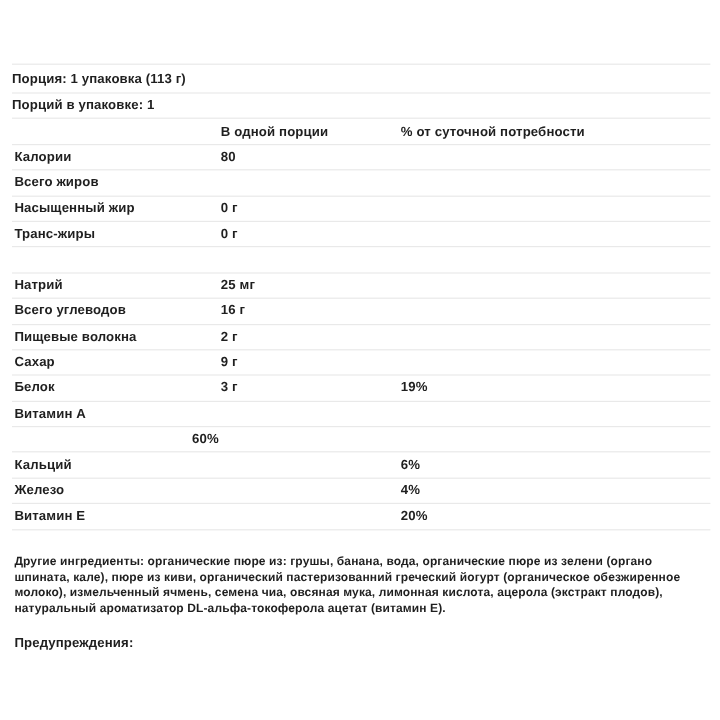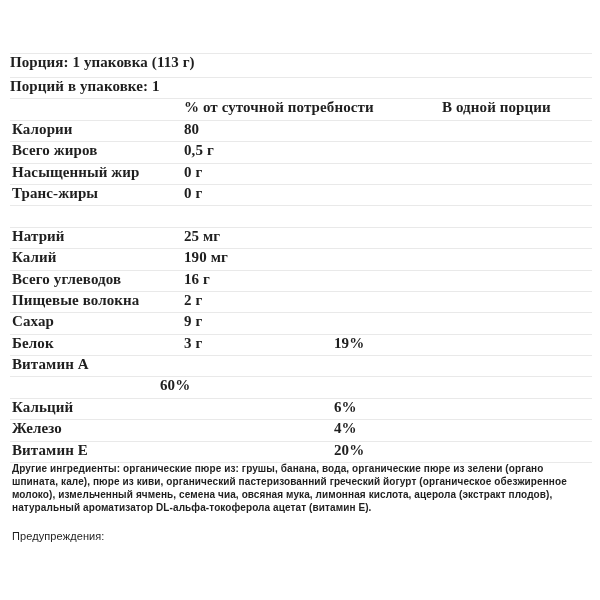--- a/index.html
+++ b/index.html
@@ -13,26 +13,26 @@
   .page { position: relative; width: 600px; height: 600px; }
 
   .facts {
     position: absolute;
     top: 53px;
     left: 10px;
     right: 8px;
   }
   .row {
     display: flex;
+    align-items: center;
     height: 21.4px;
     border-bottom: 1px solid #e9e9e9;
-    font-size: 15px;
+    font-size: 11px;
     font-weight: 700;
     letter-spacing: 0.1px;
-    font-family: Liberation Serif, serif;
   }
   .row.first { height: 25px; border-top: 1px solid #e9e9e9; }
   .c { display: block; }
   .c.label  { width: 174px; padding-left: 2px; }
   .c.amount { width: 150px; }
   .c.dv     { flex: 1; }
 
   .ingredients {
     position: absolute;
     top: 462px;
@@ -41,76 +41,70 @@
     font-size: 10px;
     font-weight: 700;
     line-height: 13px;
     letter-spacing: 0.1px;
   }
   .warnings {
     position: absolute;
     top: 530px;
     left: 12px;
     font-size: 11px;
-    font-weight: 400;
+    font-weight: 700;
     letter-spacing: 0.1px;
   }
 </style>
 </head>
 <body>
 
 <div class="page">
 
   <div class="facts">
 
     <div class="row first">
       <span class="c">Порция: 1 упаковка (113 г)</span>
     </div>
 
     <div class="row">
       <span class="c">Порций в упаковке: 1</span>
     </div>
 
     <div class="row">
       <span class="c label"></span>
+      <span class="c amount">В одной порции</span>
       <span class="c dv">% от суточной потребности</span>
-      <span class="c amount">В одной порции</span>
     </div>
 
     <div class="row">
       <span class="c label">Калории</span>
       <span class="c amount">80</span>
       <span class="c dv"></span>
     </div>
     <div class="row">
       <span class="c label">Всего жиров</span>
-      <span class="c amount">0,5 г</span>
       <span class="c dv"></span>
     </div>
     <div class="row">
       <span class="c label">Насыщенный жир</span>
       <span class="c amount">0 г</span>
       <span class="c dv"></span>
     </div>
     <div class="row">
       <span class="c label">Транс-жиры</span>
       <span class="c amount">0 г</span>
       <span class="c dv"></span>
     </div>
     <div class="row">
       <span class="c dv"></span>
     </div>
     <div class="row">
       <span class="c label">Натрий</span>
       <span class="c amount">25 мг</span>
-      <span class="c dv"></span>
-    </div>
-    <div class="row">
-      <span class="c label">Калий</span>
-      <span class="c amount">190 мг</span>
       <span class="c dv"></span>
     </div>
     <div class="row">
       <span class="c label">Всего углеводов</span>
       <span class="c amount">16 г</span>
       <span class="c dv"></span>
     </div>
     <div class="row">
       <span class="c label">Пищевые волокна</span>
       <span class="c amount">2 г</span>

